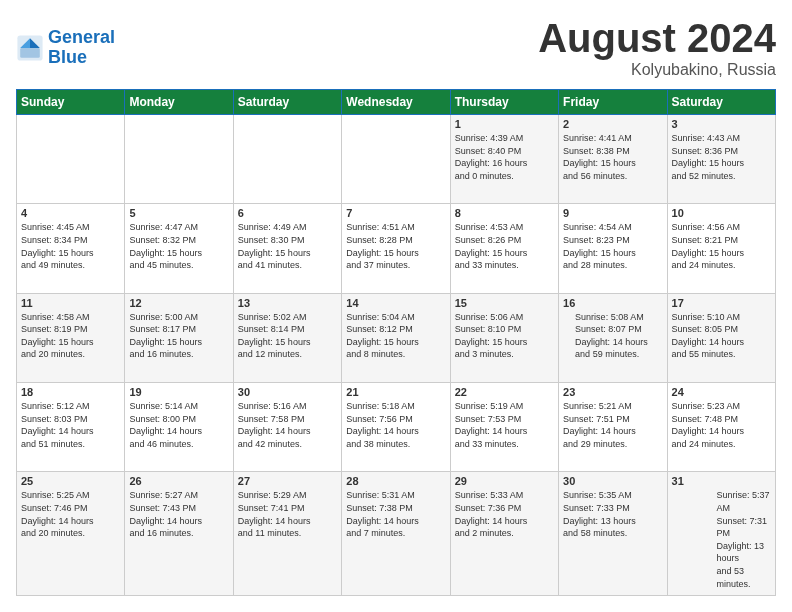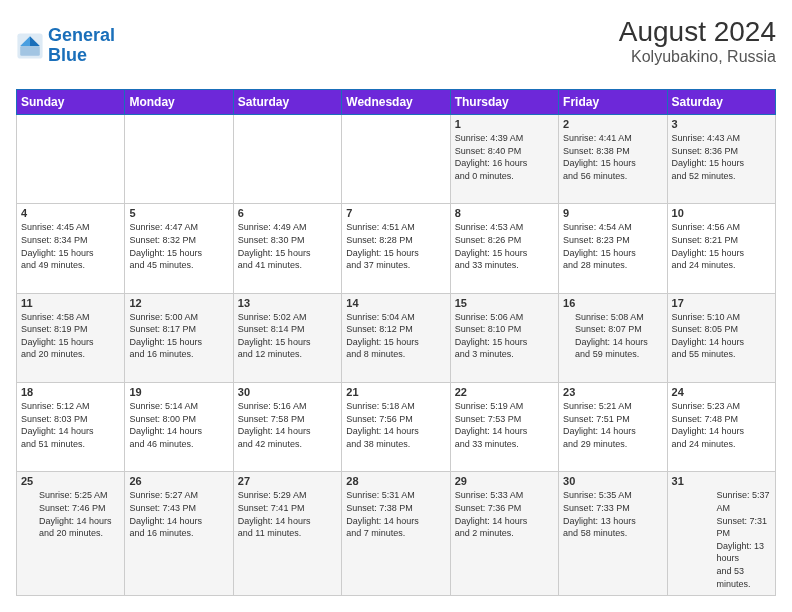--- a/index.html
+++ b/index.html
@@ -13,22 +13,22 @@
     .page {
       width: 792px;
       height: 612px;
       padding: 16px;
       display: flex;
       flex-direction: column;
     }
     .header {
       display: flex;
       justify-content: space-between;
-      align-items: flex-end;
-      margin-bottom: 23px;
+      align-items: center;
+      margin-bottom: 10px;
     }
     .logo {
       display: flex;
       align-items: center;
       gap: 4px;
     }
     .logo-text {
       font-size: 18px;
       font-weight: bold;
       color: #333;
@@ -38,36 +38,36 @@
       color: #1a6fba;
     }
     .logo-icon {
       width: 28px;
       height: 28px;
     }
     .title-block {
       text-align: right;
     }
     .main-title {
-      font-size: 28px;
-      font-weight: normal;
+      font-size: 40px;
+      font-weight: bold;
       color: #333;
     }
     .subtitle {
       font-size: 16px;
       color: #555;
     }
     .calendar-table {
       width: 100%;
       border-collapse: collapse;
       flex: 1;
       table-layout: fixed;
     }
     .calendar-table thead tr th {
-      background-color: #6d28d9;
+      background-color: #15803d;
       color: #fff;
       font-size: 12px;
       font-weight: bold;
       padding: 5px 4px;
       text-align: left;
       border: 1px solid #1a6fba;
     }
     .calendar-table tbody tr td {
       border: 1px solid #ccc;
       vertical-align: top;
@@ -310,21 +310,21 @@
             <span class="day-number">24</span>
             <div class="day-info" style="white-space: pre-line;">Sunrise: 5:23 AM
 Sunset: 7:48 PM
 Daylight: 14 hours
 and 24 minutes.</div>
           </td>
         </tr>
         <tr>
           <td>
             <span class="day-number">25</span>
-            <div class="day-info" style="white-space: pre-line; margin-left: 18px;">Sunrise: 5:25 AM
+            <div class="day-info" style="white-space: pre-line;">Sunrise: 5:25 AM
 Sunset: 7:46 PM
 Daylight: 14 hours
 and 20 minutes.</div>
           </td>
           <td>
             <span class="day-number">26</span>
             <div class="day-info" style="white-space: pre-line;">Sunrise: 5:27 AM
 Sunset: 7:43 PM
 Daylight: 14 hours
 and 16 minutes.</div>

